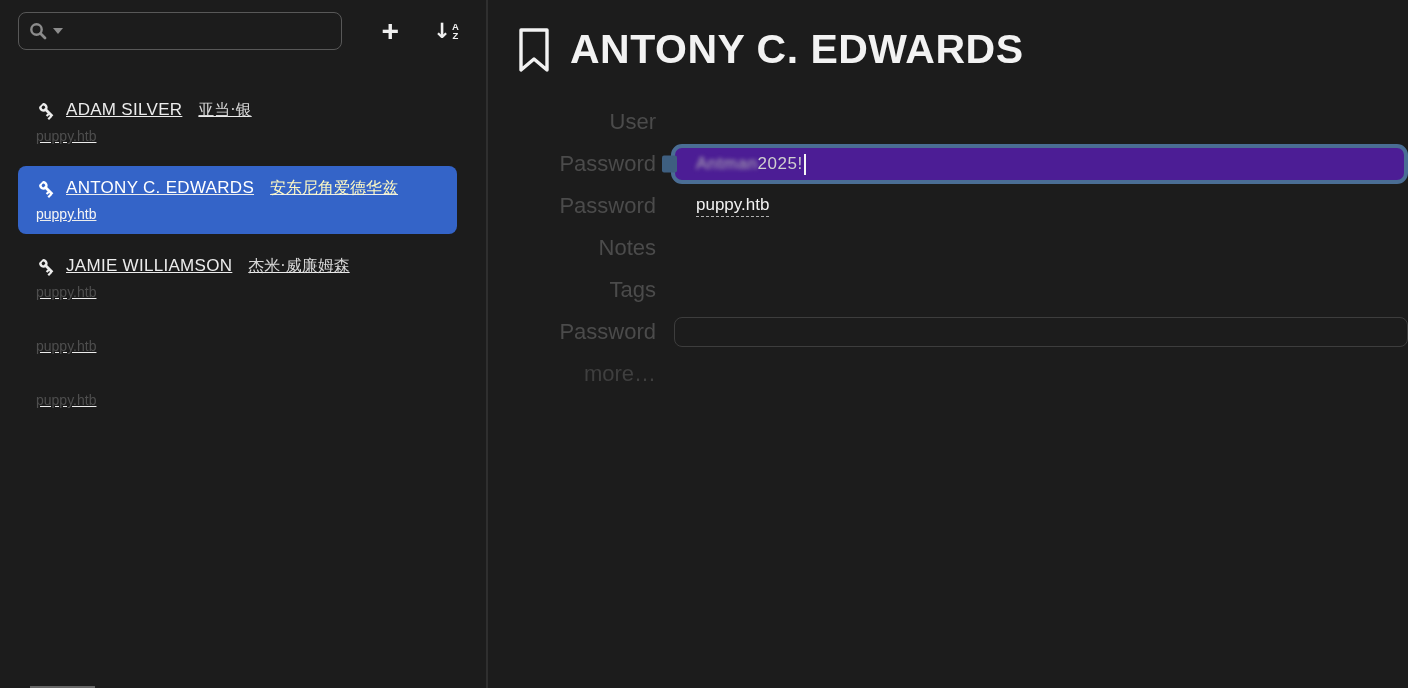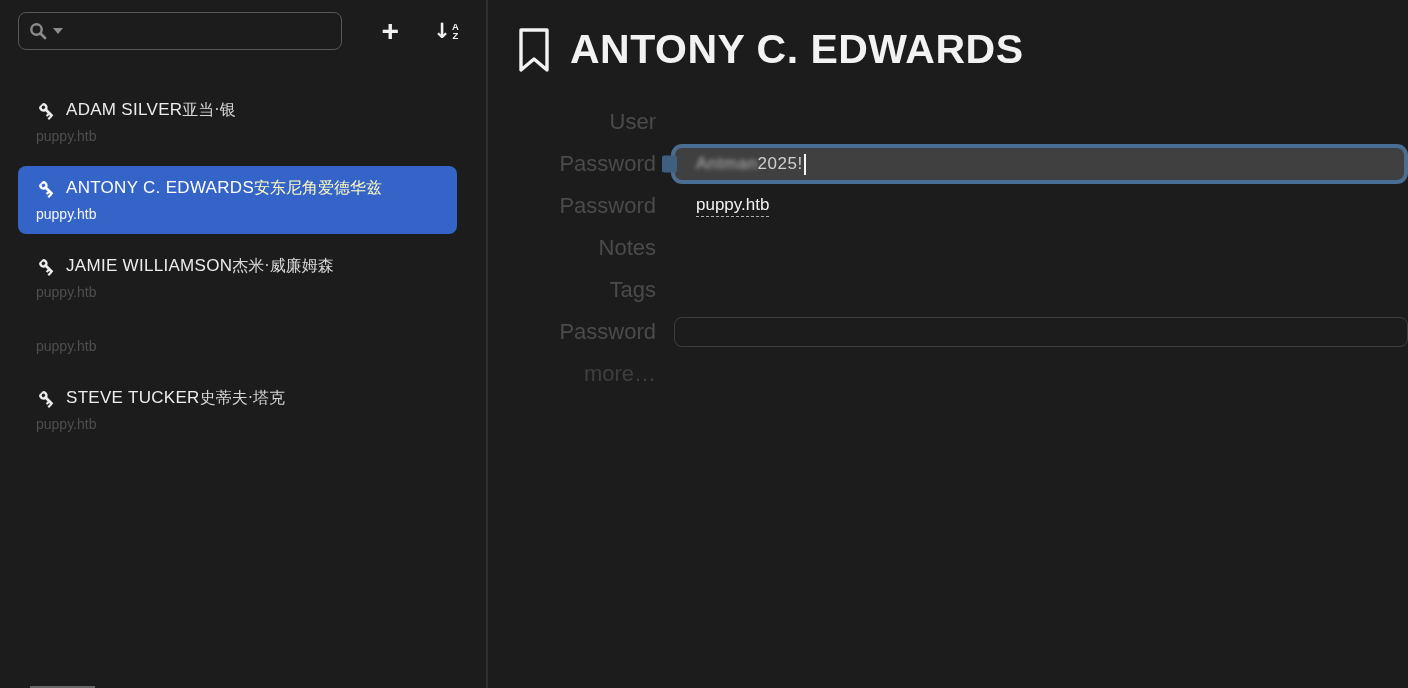--- a/index.html
+++ b/index.html
@@ -49,32 +49,32 @@
   }
   .plus-btn {
     font-size: 30px; font-weight: 700; line-height: 1;
     margin-left: 28px; width: 40px; height: 38px;
     font-family: "Liberation Sans", sans-serif;
   }
   .sort-btn { margin-left: 14px; width: 44px; height: 38px; }
   .sort-arrow { font-size: 21px; font-weight: 700; line-height: 1; font-family: "DejaVu Sans", sans-serif; }
   .sort-az { display: flex; flex-direction: column; font-size: 9.5px; font-weight: 700; line-height: 1.0; margin-left: 1px; letter-spacing: 0; }
 
-  .entry-list { padding: 36px 11px 0 0; }
+  .entry-list { padding: 36px 11px 0 0; text-decoration: underline; }
   .entry {
     margin: 0 18px 10px 18px;
     padding: 10px 18px 12px 18px;
     border-radius: 8px;
     cursor: pointer;
   }
   .entry-line1 { display: flex; align-items: center; height: 24px; }
   .key-icon { flex: 0 0 auto; margin-right: 10px; }
   .entry-title { font-size: 17px; color: #ececec; letter-spacing: 0.3px; white-space: nowrap; }
   .entry-cjk {
-    font-size: 16px; margin-left: 0; color: #d6d6d6;
+    font-size: 16px; margin-left: 16px; color: #d6d6d6;
     font-family: "Liberation Serif", serif; white-space: nowrap; text-align: right;
   }
   .entry-sub { font-size: 14px; color: #4e4e4e; margin-top: 6px; }
   .entry.selected { background: #3464c8; }
   .entry.selected .entry-title { color: #ffffff; }
   .entry.selected .entry-cjk { color: #fef9c3; }
   .entry.selected .entry-sub { color: #f5f5f5; }
 
   .footer-hint {
     position: absolute; bottom: 0; left: 30px;
@@ -110,21 +110,21 @@
 
   .pw-box {
     position: relative;
     margin-left: 15px;
     width: calc(100% + 60px);
     height: 40px;
     border: 4px solid #4a6d94;
     border-radius: 11px;
     display: flex; align-items: center;
     padding-left: 21px;
-    background: #404040;
+    background: #4c1d95;
   }
   .pw-tab {
     position: absolute; left: -13px; top: 50%;
     transform: translateY(-50%);
     width: 15px; height: 17px; background: #3e5f80; border-radius: 2px;
   }
   .pw-censored {
     font-size: 17px; color: #b5b5b5;
     filter: blur(2.3px);
     letter-spacing: 0.5px;
@@ -223,32 +223,20 @@
           <span class="entry-cjk">杰米·威廉姆森</span>
         </div>
         <div class="entry-sub">puppy.htb</div>
       </div>
 
       <div class="entry">
         <div class="entry-sub">puppy.htb</div>
       </div>
 
       <div class="entry">
-        <div class="entry-line1">
-          <svg class="key-icon" width="20" height="20" viewBox="0 0 20 20">
-            <g fill="#ececec" transform="rotate(45 10 10)">
-              <path d="M3 7.2 a4.3 4.3 0 1 1 0 5.6 z M4.6 10 a1.8 1.8 0 1 0 3.6 0 a1.8 1.8 0 1 0 -3.6 0" fill-rule="evenodd"></path>
-              <rect x="8" y="8.6" width="11" height="2.8"></rect>
-              <rect x="13.6" y="10.5" width="2.2" height="3.4"></rect>
-              <rect x="17" y="10.5" width="2.2" height="4.4"></rect>
-            </g>
-          </svg>
-          <span class="entry-title">STEVE TUCKER</span>
-          <span class="entry-cjk">史蒂夫·塔克</span>
-        </div>
         <div class="entry-sub">puppy.htb</div>
       </div>
 
     </div>
 
     <div class="footer-hint"></div>
   </aside>
 
   <main class="detail">
     <div class="detail-title">

